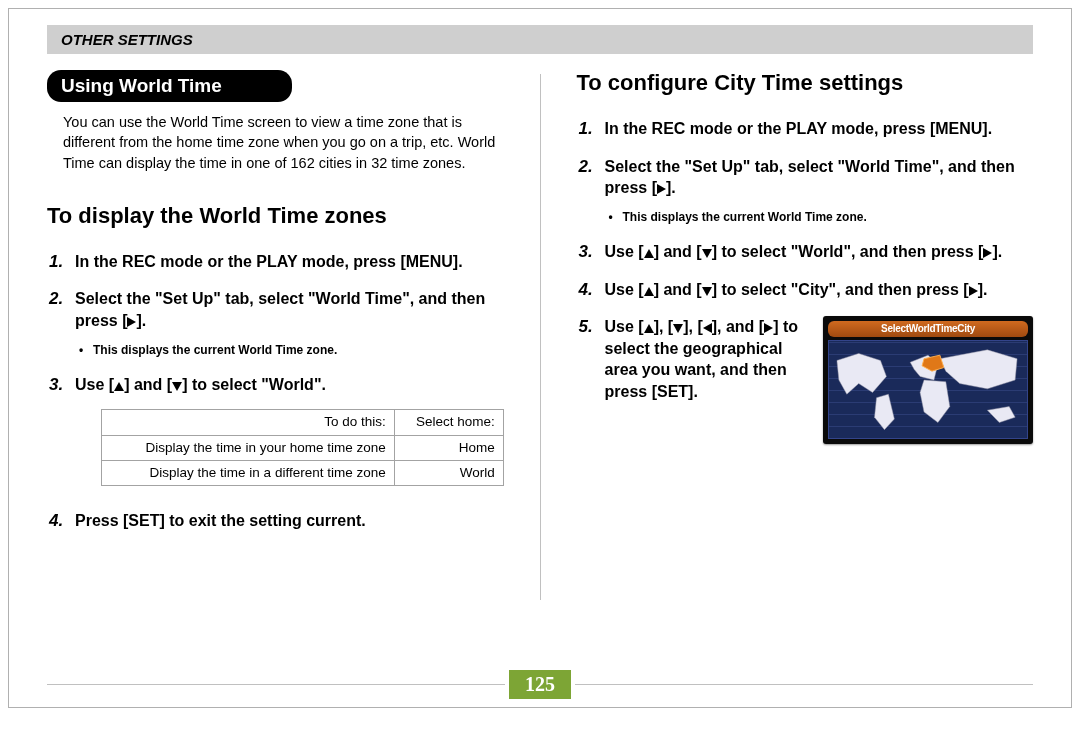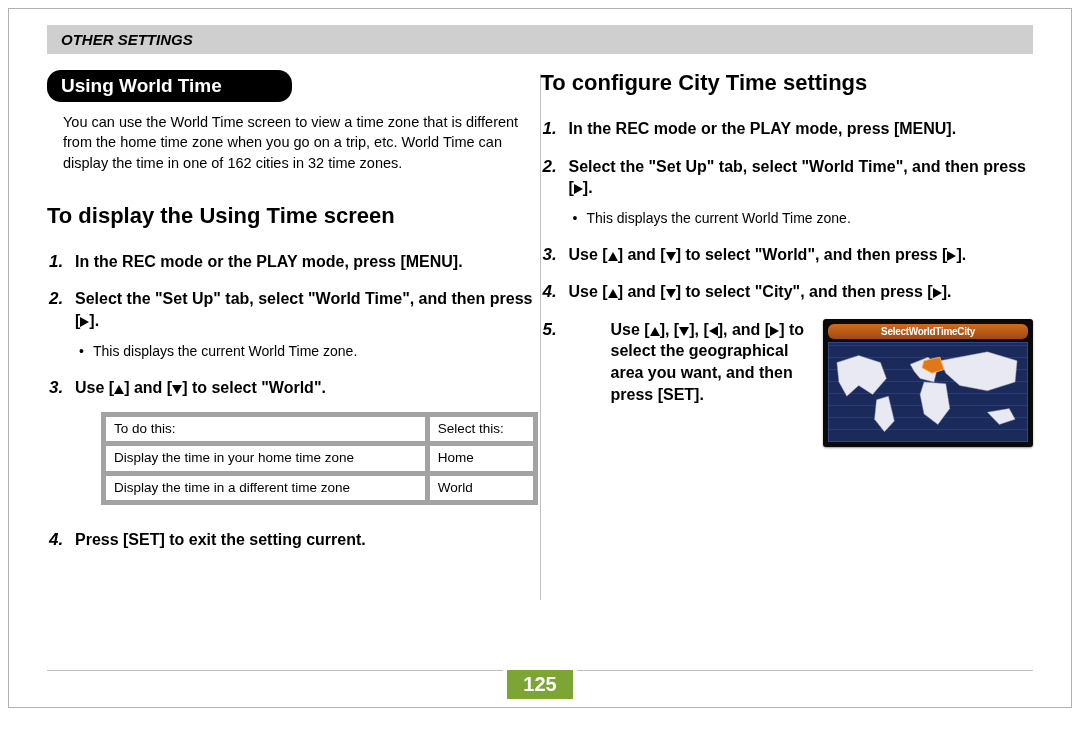--- a/index.html
+++ b/index.html
@@ -26,20 +26,21 @@
     background: #cfcfcf;
     color: #000;
     font-size: 15px;
     font-weight: bold;
     font-style: italic;
     padding: 6px 14px;
     margin-bottom: 16px;
   }
   .columns {
     display: flex;
+    gap: 36px;
     height: 570px;
   }
   .col {
     flex: 1;
     min-width: 0;
   }
   .divider {
     width: 1px;
     background: #c0c0c0;
     margin-top: 4px;
@@ -82,22 +83,22 @@
   ol.steps > li::before {
     content: counter(step) ".";
     position: absolute;
     left: 0;
     top: 0;
     font-style: italic;
     font-weight: bold;
     font-size: 17px;
   }
   .sub {
-    font-weight: normal;
-    font-size: 14px;
+    font-weight: bold;
+    font-size: 12px;
     margin: 10px 0 4px 4px;
     padding-left: 14px;
     position: relative;
   }
   .sub::before {
     content: "•";
     position: absolute;
     left: 0;
     top: 0;
   }
@@ -112,29 +113,30 @@
   .tri.right { border-top: 5px solid transparent; border-bottom: 5px solid transparent; border-left: 9px solid #000; }
 
   table.sel {
     border-collapse: collapse;
     width: 94%;
     margin: 14px 0 24px 26px;
     font-size: 13.5px;
     font-weight: normal;
   }
   table.sel td {
-    border: 5px solid #a3a3a3;
+    border: 1px solid #a3a3a3;
     padding: 3px 8px;
+    text-align: right;
   }
   .step5-wrap {
     display: flex;
     gap: 12px;
     align-items: flex-start;
   }
-  .step5-text { flex: 1; margin-left: 42px; }
+  .step5-text { flex: 1; }
   .map-shot {
     width: 210px;
     height: 128px;
     background: #0a0a0a;
     border-radius: 3px;
     padding: 5px;
     display: flex;
     flex-direction: column;
     box-shadow: 0 1px 2px rgba(0,0,0,0.4);
   }
@@ -155,22 +157,23 @@
     border: 1px solid #33448a;
     position: relative;
     overflow: hidden;
   }
   .map-body svg { position:absolute; inset:0; width:100%; height:100%; }
   .pagenum-wrap {
     position: absolute;
     left: 0; right: 0;
     bottom: 8px;
     display: flex;
-    align-items: flex-start;
+    align-items: center;
     padding: 0 38px;
+    font-family: Liberation Serif, serif;
   }
   .pagenum-wrap .line { flex:1; height:1px; background:#c0c0c0; }
   .pagenum {
     background: #7da535;
     color: #fff;
     font-weight: bold;
     font-size: 20px;
     padding: 3px 16px;
     margin: 0 4px;
   }
@@ -182,38 +185,38 @@
   <div class="border-box">
 
     <div class="header-bar">OTHER SETTINGS</div>
 
     <div class="columns">
 
       <div class="col">
         <div class="pill">Using World Time</div>
         <p class="intro">You can use the World Time screen to view a time zone that is different from the home time zone when you go on a trip, etc. World Time can display the time in one of 162 cities in 32 time zones.</p>
 
-        <div class="h2">To display the Using Time screen</div>
+        <div class="h2">To display the World Time zones</div>
 
         <ol class="steps">
           <li>In the REC mode or the PLAY mode, press [MENU].</li>
 
           <li>
             <span>Select the "Set Up" tab, select "World Time", and then press [</span><span class="tri right"></span><span>].</span>
             <div class="sub">This displays the current World Time zone.</div>
           </li>
 
           <li>
             <span>Use [</span><span class="tri up"></span><span>] and [</span><span class="tri down"></span><span>] to select "World".</span>
 
             <table class="sel">
               <tbody>
                   <tr>
                 <td>To do this:</td>
-                <td>Select this:</td>
+                <td>Select home:</td>
               </tr>
               <tr>
                 <td>Display the time in your home time zone</td>
                 <td>Home</td>
               </tr>
               <tr>
                 <td>Display the time in a different time zone</td>
                 <td>World</td>
               </tr>
             </tbody>

